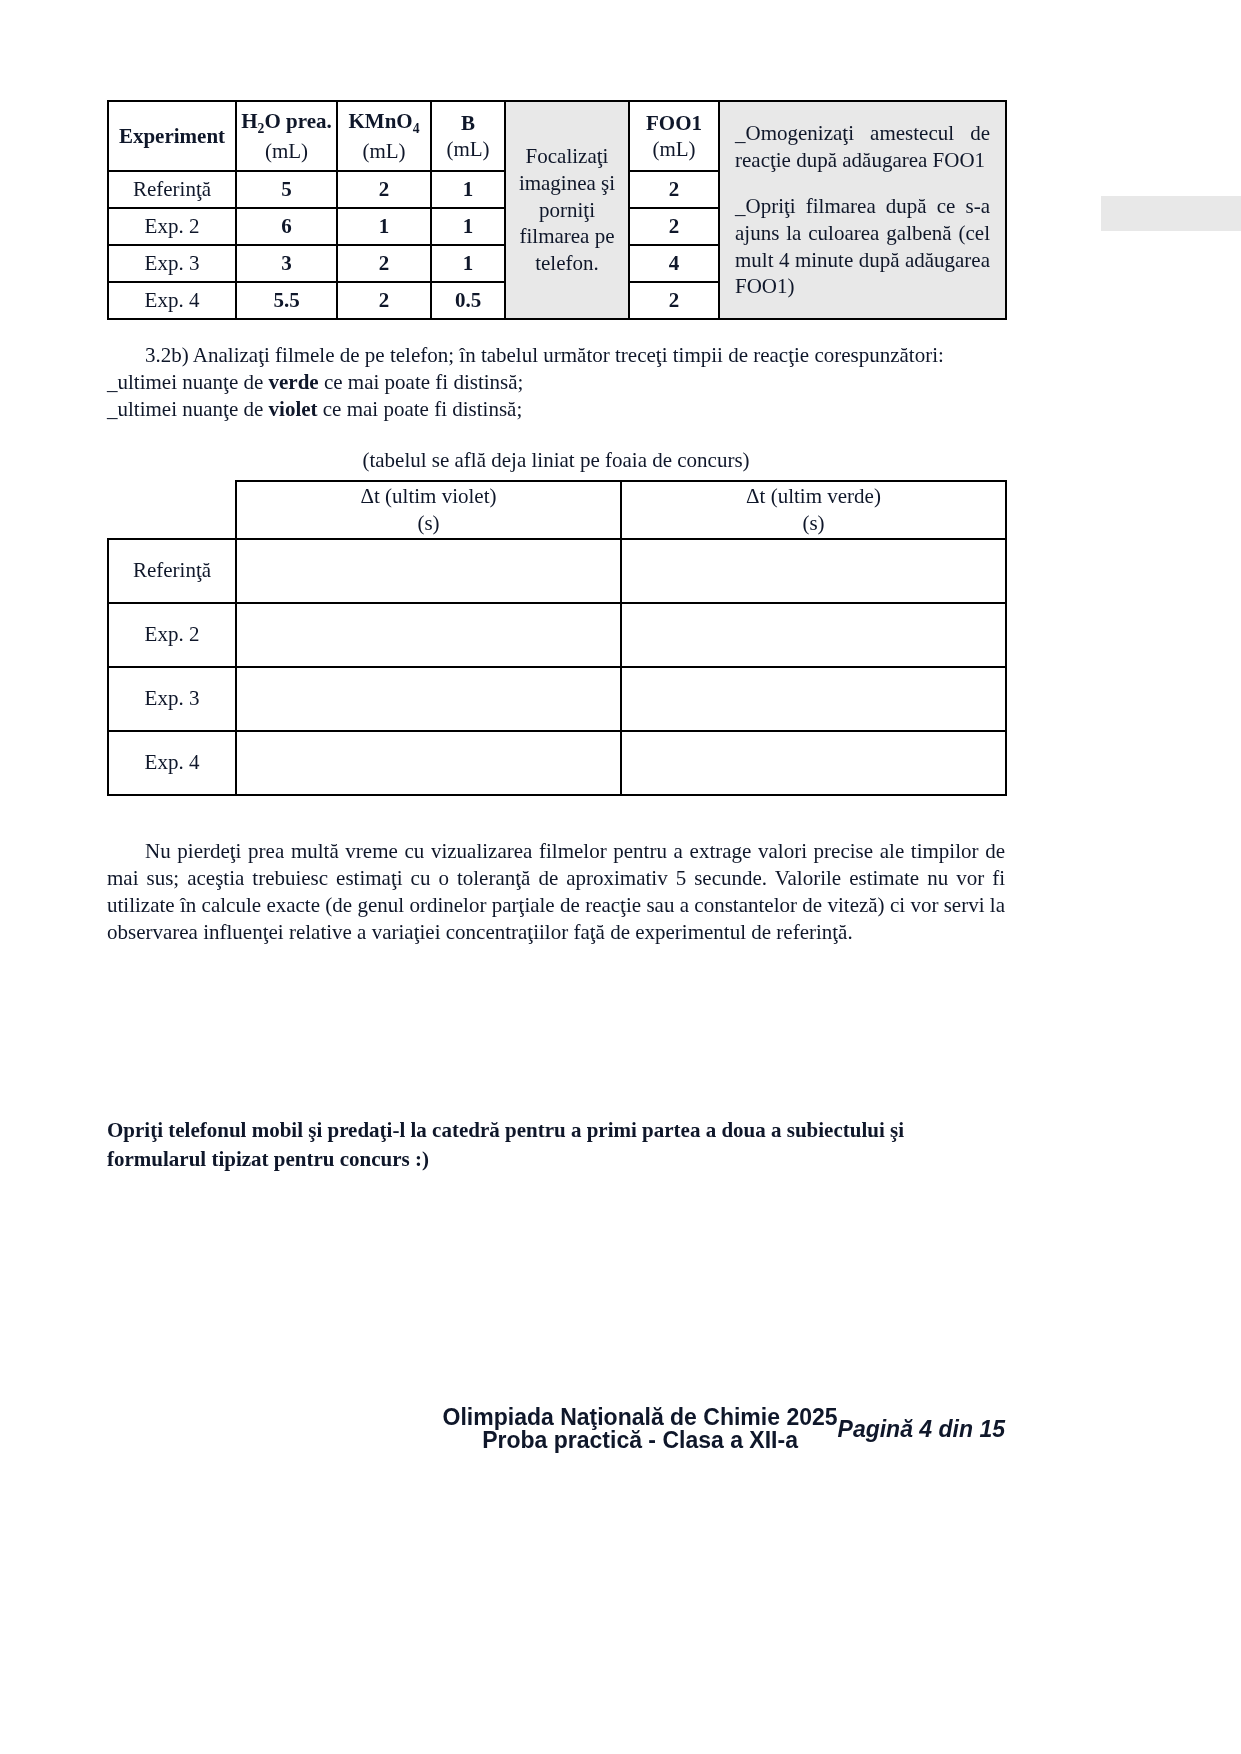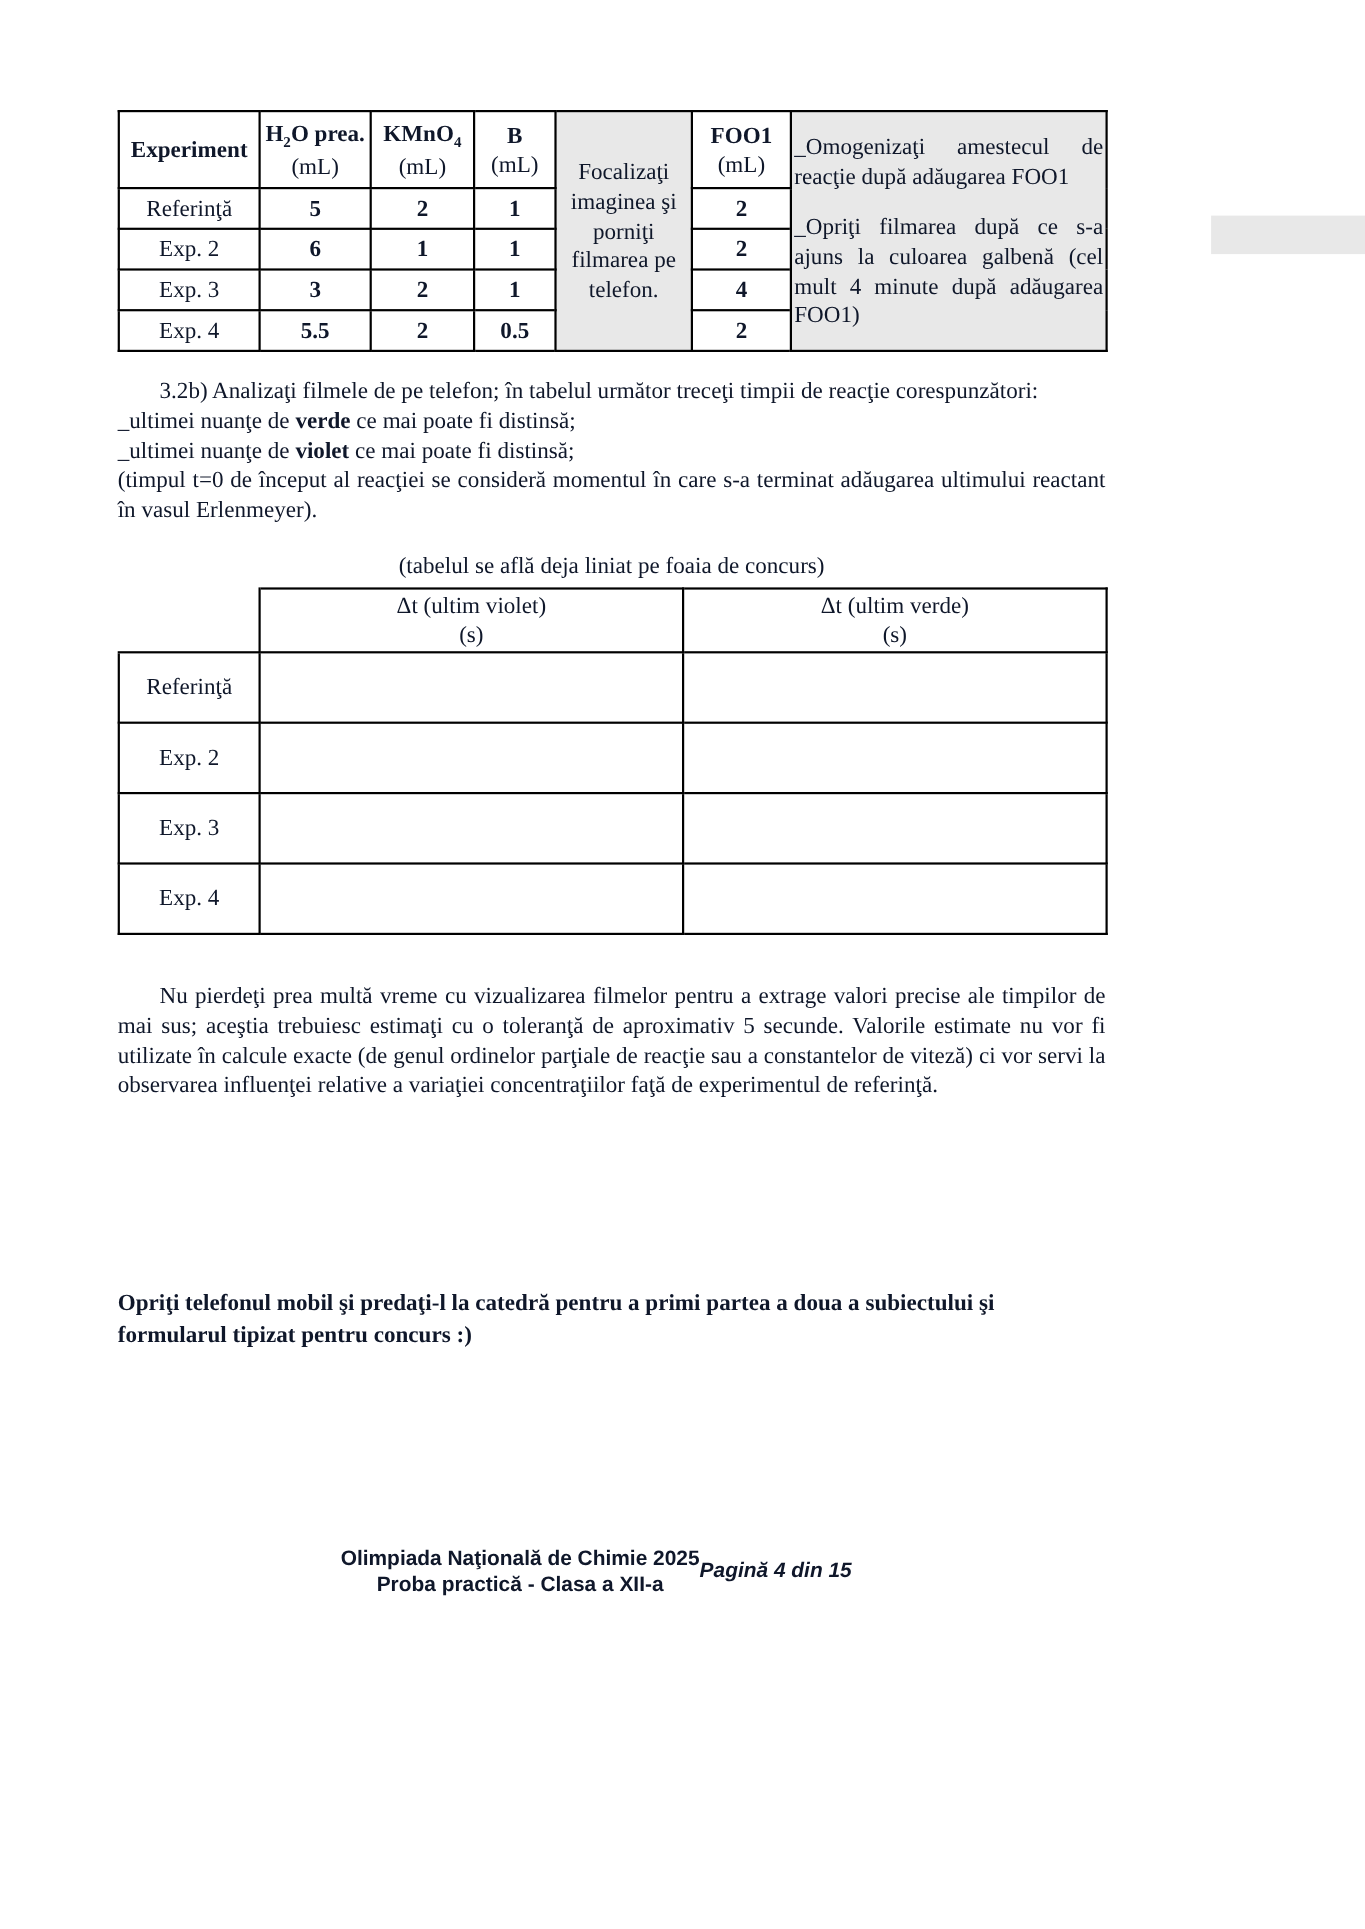--- a/index.html
+++ b/index.html
@@ -37,21 +37,21 @@
   .mix-table .hdr-row td { height:70px; }
   .mix-table tr.data-row td { height:37px; }
   .mix-table .b { font-weight:bold; }
   .mix-table .unit { font-weight:normal; }
   .mix-table .val { font-weight:bold; }
   .mix-table .gray { background:#e8e8e8; }
   .mix-table .focus div { line-height:1.28; }
   .mix-table .instr {
     text-align:justify;
     vertical-align:middle;
-    padding:8px 2px;
+    padding:8px 15px;
   }
   .mix-table .instr p { margin:0; line-height:1.27; }
   .mix-table .instr p + p { margin-top:20px; }
   sub { font-size:0.65em; }
 
   
   .textblock { text-align:justify; line-height:27px; }
   .sec32b { margin-top:22px; }
   .sec32b .intro { text-indent:38px; }
   .caption-line { margin-top:24px; text-align:center; line-height:27px; }
@@ -77,28 +77,28 @@
 
   .notice {
     margin-top:170px;
     font-weight:bold;
     line-height:29px;
   }
 
   
   .footer {
     position:absolute;
-    left:93px; top:1406px;
+    left:107px; top:1406px;
     width:898px;
     display:flex;
     align-items:center;
-    justify-content:center;
+    justify-content:flex-end;
     font-family:"Liberation Sans","DejaVu Sans",sans-serif;
     font-weight:bold;
-    font-size:19px;
+    font-size:23px;
   }
   .footer .left { text-align:center; line-height:23px; }
   .footer .right { text-align:right;font-style:italic; }
 
   
   .margin-artifact {
     position:absolute;
     right:0; top:196px;
     width:140px; height:35px;
     background:#e8e8e8;
@@ -181,21 +181,20 @@
           <td class="val">0.5</td>
           <td class="val">2</td>
         </tr>
       </tbody>
     </table>
 
     <div class="textblock sec32b">
       <p class="intro">3.2b) Analizaţi filmele de pe telefon; în tabelul următor treceţi timpii de reacţie corespunzători:</p>
       <p><span>_ultimei nuanţe de </span><strong>verde</strong><span> ce mai poate fi distinsă;</span></p>
       <p><span>_ultimei nuanţe de </span><strong>violet</strong><span> ce mai poate fi distinsă;</span></p>
-      <p>(timpul t=0 de început al reacţiei se consideră momentul în care s-a terminat adăugarea ultimului reactant în vasul Erlenmeyer).</p>
     </div>
 
     <p class="caption-line">(tabelul se află deja liniat pe foaia de concurs)</p>
 
     <table class="results-table">
       <colgroup>
         <col style="width:128px">
         <col style="width:385px">
         <col style="width:385px">
       </colgroup>

